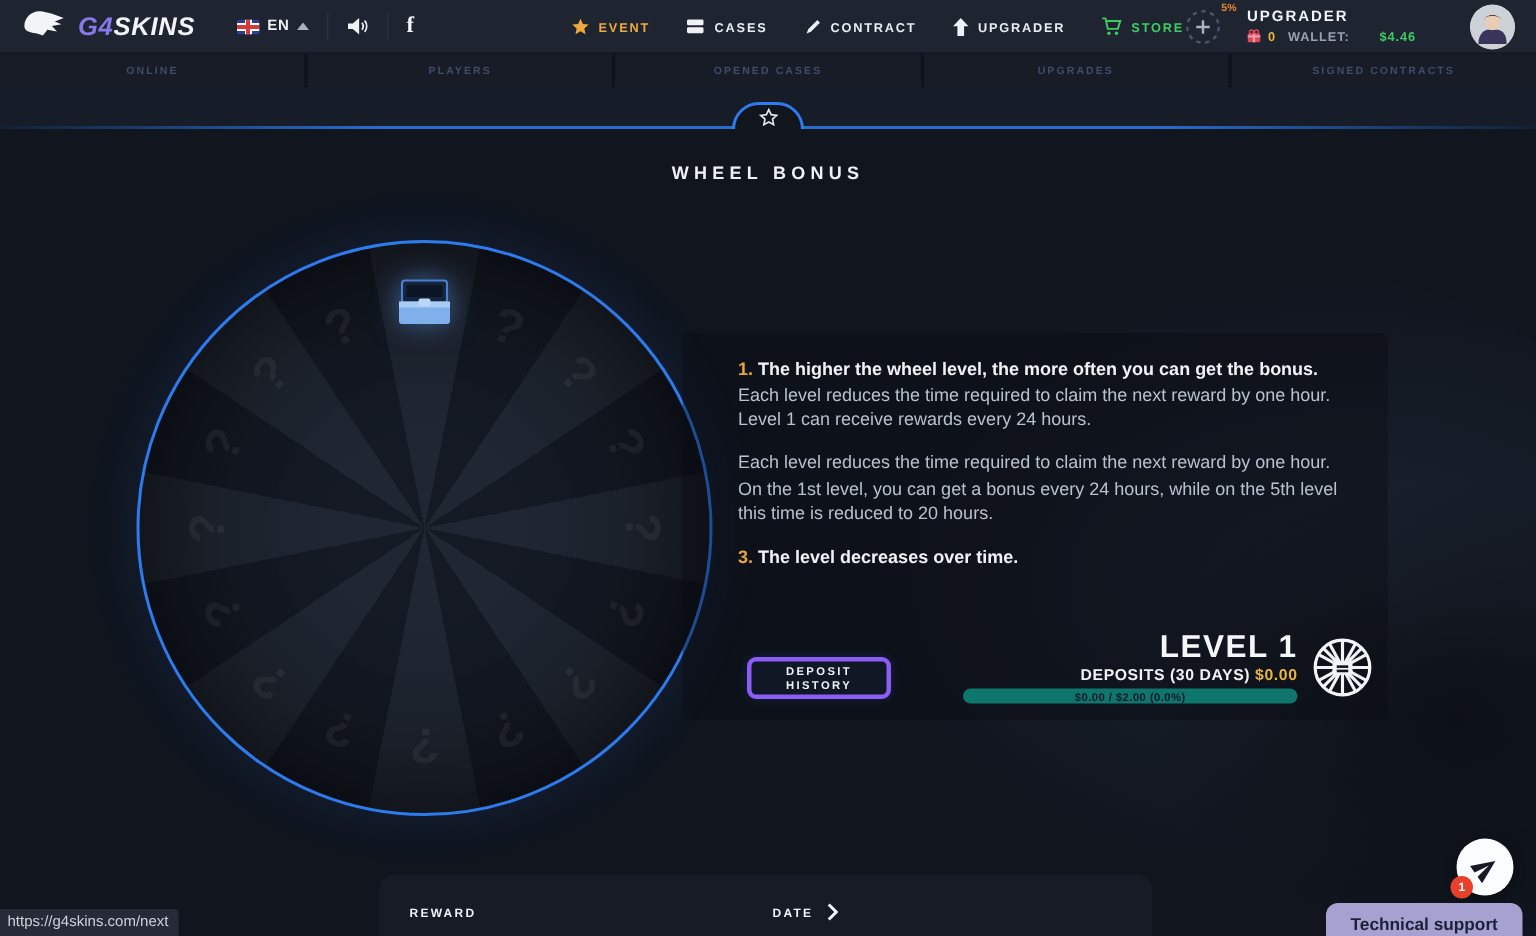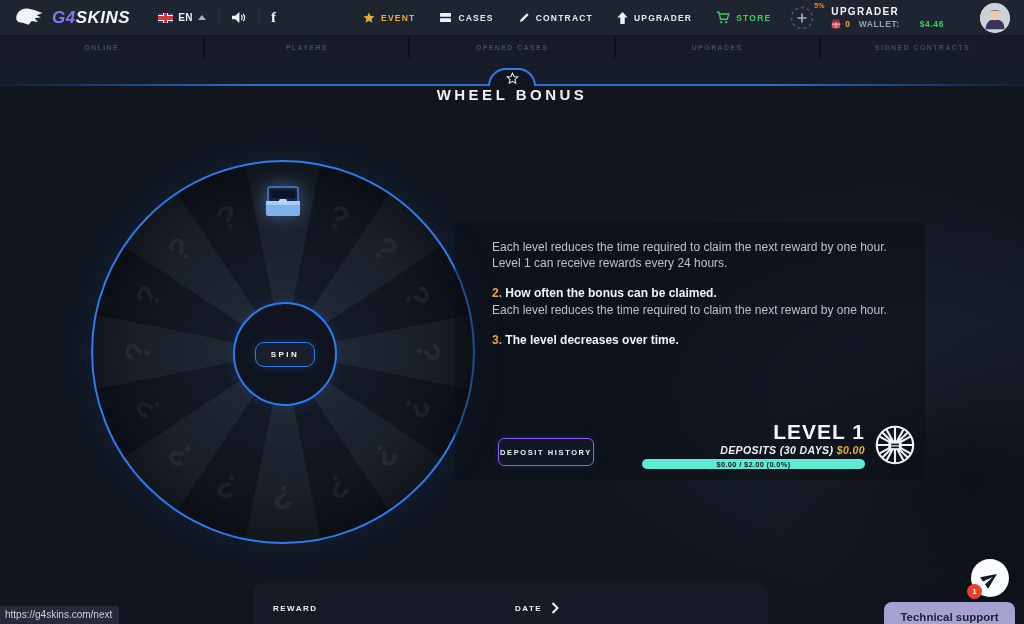--- a/index.html
+++ b/index.html
@@ -22,21 +22,21 @@
       linear-gradient(0deg,  transparent 34%, #d43a3a 34% 66%, transparent 66%),
       linear-gradient(90deg, transparent 34%, #ffffff 34% 66%, transparent 66%),
       linear-gradient(0deg,  transparent 24%, #ffffff 24% 76%, transparent 76%),
       #2b3f8e; }
   .lang-label { color:#eef1f5; font-size:10px; font-weight:bold; letter-spacing:.5px; }
   .caret-up { width:0; height:0; border-left:4px solid transparent; border-right:4px solid transparent; border-bottom:5px solid #aab2bf; }
   .nav-divider { width:1px; height:18px; background:#2a3140; margin:0 12px; }
   .icon-btn { display:flex; align-items:center; justify-content:center; cursor:pointer; }
   .fb { color:#f2f4f8; font-size:15px; font-weight:bold; font-family:"Liberation Serif", serif; }
 
-  .nav-menu { display:flex; align-items:center; gap:24px; margin-left:auto; margin-right:18px; }
+  .nav-menu { display:flex; align-items:center; gap:24px; margin-left:auto; }
   .menu-item { display:flex; align-items:center; gap:6px; cursor:pointer; }
   .menu-item .lbl { font-size:8.5px; font-weight:bold; letter-spacing:1.2px; color:#e8ebf0; }
   .menu-item.gold .lbl { color:#eda93c; }
   .menu-item.green .lbl { color:#3ecb63; }
 
   .nav-user { display:flex; align-items:center; gap:10px; }
   .xp-ring { position:relative; width:26px; height:26px; cursor:pointer; }
   .xp-pct { position:absolute; top:-3px; right:-9px; font-size:7px; font-weight:bold; color:#e8892f; }
   .user-col { display:flex; flex-direction:column; gap:2px; margin-left:6px; }
   .user-name { color:#f2f4f8; font-size:10px; font-weight:bold; letter-spacing:1.3px; }
@@ -58,22 +58,22 @@
   .bg-blob1 { position:absolute; left:560px; top:120px; width:560px; height:420px; border-radius:50%;
     background:radial-gradient(ellipse at 60% 50%, rgba(38,46,62,.55), rgba(16,21,30,0) 70%); }
   .bg-blob2 { position:absolute; left:760px; top:260px; width:420px; height:320px; border-radius:50%;
     background:radial-gradient(ellipse at 50% 50%, rgba(10,13,19,.8), rgba(16,21,30,0) 70%); }
 
   .head-line { position:absolute; top:26px; left:0; width:1024px; height:2px;
     background:linear-gradient(90deg, rgba(47,124,240,.1), rgba(47,124,240,.85) 25% 75%, rgba(47,124,240,.1)); }
   .head-arc { position:absolute; top:10px; left:488px; width:48px; height:18px;
     border:2px solid #2f7cf0; border-bottom:none; border-radius:26px 26px 0 0; background:#10151e; z-index:2;
     display:flex; align-items:flex-end; justify-content:center; }
-  .page-title { position:absolute; top:28px; left:0; width:1024px; text-align:center;
-    color:#eef1f6; font-size:15px; font-weight:bold; letter-spacing:3.5px; }
+  .page-title { position:absolute; top:50px; left:0; width:1024px; text-align:center;
+    color:#eef1f6; font-size:12px; font-weight:bold; letter-spacing:3.5px; }
 
   
   .wheel { position:absolute; left:91px; top:102px; width:384px; height:384px; border-radius:50%;
     border:2px solid #2d7bed;
     background:
       repeating-conic-gradient(from -11.25deg, rgba(255,255,255,.028) 0deg 22.5deg, rgba(8,12,19,.32) 22.5deg 45deg),
       radial-gradient(circle, #1a202c 25%, #12171f 75%);
     box-shadow:0 0 34px rgba(45,110,230,.14), inset 0 0 70px rgba(0,0,0,.5); }
   .wheel-items { position:absolute; left:0; top:0; width:100%; height:100%; }
   .wheel-q { position:absolute; left:50%; top:50%; width:32px; height:44px; margin:-22px 0 0 -16px;
@@ -90,29 +90,29 @@
 
   
   .info-panel { position:absolute; left:455px; top:164px; width:470px; height:258px;
     background:rgba(9,12,19,.42); border-radius:4px; }
   .info-text { position:absolute; left:37px; top:16px; width:408px; }
   .info-item { margin-bottom:13px; }
   .info-title { font-size:12px; font-weight:bold; color:#f0f2f6; line-height:1.35; }
   .info-num { color:#e8a53c; }
   .info-body { font-size:12px; color:#b9c1ce; line-height:1.32; margin-top:2px; }
   .dep-btn { position:absolute; left:43px; top:216px; width:96px; height:28px;
-    background:rgba(18,27,45,.65); border:1px solid #8b5cf6; border-radius:6px; color:#eef1f6;
+    background:rgba(18,27,45,.65); border:3px solid #8b5cf6; border-radius:6px; color:#eef1f6;
     font-family:"Liberation Sans", sans-serif; font-size:7.5px; font-weight:bold; letter-spacing:1.6px; cursor:pointer;
     box-shadow:0 0 8px rgba(45,110,230,.2); }
   .level-lbl { position:absolute; right:60px; top:198px; color:#f4f6f9; font-size:21px; font-weight:600; letter-spacing:1px; text-align:right; }
-  .dep-line { position:absolute; right:60px; top:222px; font-size:10.5px; font-weight:bold; letter-spacing:.4px; text-align:right;font-style:italic; }
+  .dep-line { position:absolute; right:60px; top:222px; font-size:10.5px; font-weight:bold; letter-spacing:.4px; text-align:right; }
   .dep-line .dlab { color:#f0f2f6; }
   .dep-line .dval { color:#e8b53e; }
   .progress { position:absolute; left:187px; top:237px; width:223px; height:10px; border-radius:6px;
-    background:#5eead4; display:flex; align-items:center; justify-content:center; }
+    background:#0f766e; display:flex; align-items:center; justify-content:center; }
   .progress span { font-size:7.5px; font-weight:bold; color:#131a28; letter-spacing:.3px; }
   .level-wheel-icon { position:absolute; right:7px; top:200px; width:46px; height:46px; }
 
   
   .history { position:absolute; left:253px; top:525px; width:515px; height:50px;
     background:#161b26; border-radius:10px; display:flex; align-items:center; }
   .hist-reward { margin-left:20px; font-size:8px; font-weight:bold; letter-spacing:1.5px; color:#eef1f6; }
   .hist-date-wrap { position:absolute; left:262px; display:flex; align-items:center; gap:9px; }
   .hist-date { font-size:8px; font-weight:bold; letter-spacing:1.5px; color:#eef1f6; }
 
@@ -285,33 +285,31 @@
           <span class="wheel-q" style="transform: rotate(157.5deg) translateY(-145px);">?</span>
           <span class="wheel-q" style="transform: rotate(180deg) translateY(-145px);">?</span>
           <span class="wheel-q" style="transform: rotate(202.5deg) translateY(-145px);">?</span>
           <span class="wheel-q" style="transform: rotate(225deg) translateY(-145px);">?</span>
           <span class="wheel-q" style="transform: rotate(247.5deg) translateY(-145px);">?</span>
           <span class="wheel-q" style="transform: rotate(270deg) translateY(-145px);">?</span>
           <span class="wheel-q" style="transform: rotate(292.5deg) translateY(-145px);">?</span>
           <span class="wheel-q" style="transform: rotate(315deg) translateY(-145px);">?</span>
           <span class="wheel-q" style="transform: rotate(337.5deg) translateY(-145px);">?</span>
         </div>
-      <div class="hub">
-        <button class="spin-btn">SPIN</button>
-      </div>
     </div>
 
     <section class="info-panel">
       <div class="info-text">
         <div class="info-item">
+          <div class="info-title"><span class="info-num">1.</span> <span>The higher the wheel level, the more often you can get the bonus.</span></div>
           <div class="info-body">Each level reduces the time required to claim the next reward by one hour. Level 1 can receive rewards every 24 hours.</div>
         </div>
         <div class="info-item">
-          <div class="info-title"><span class="info-num">2.</span> <span>How often the bonus can be claimed.</span></div>
           <div class="info-body">Each level reduces the time required to claim the next reward by one hour.</div>
+          <div class="info-body">On the 1st level, you can get a bonus every 24 hours, while on the 5th level this time is reduced to 20 hours.</div>
         </div>
         <div class="info-item">
           <div class="info-title"><span class="info-num">3.</span> <span>The level decreases over time.</span></div>
         </div>
       </div>
 
       <button class="dep-btn">DEPOSIT HISTORY</button>
 
       <div class="level-lbl">LEVEL 1</div>
       <div class="dep-line">

